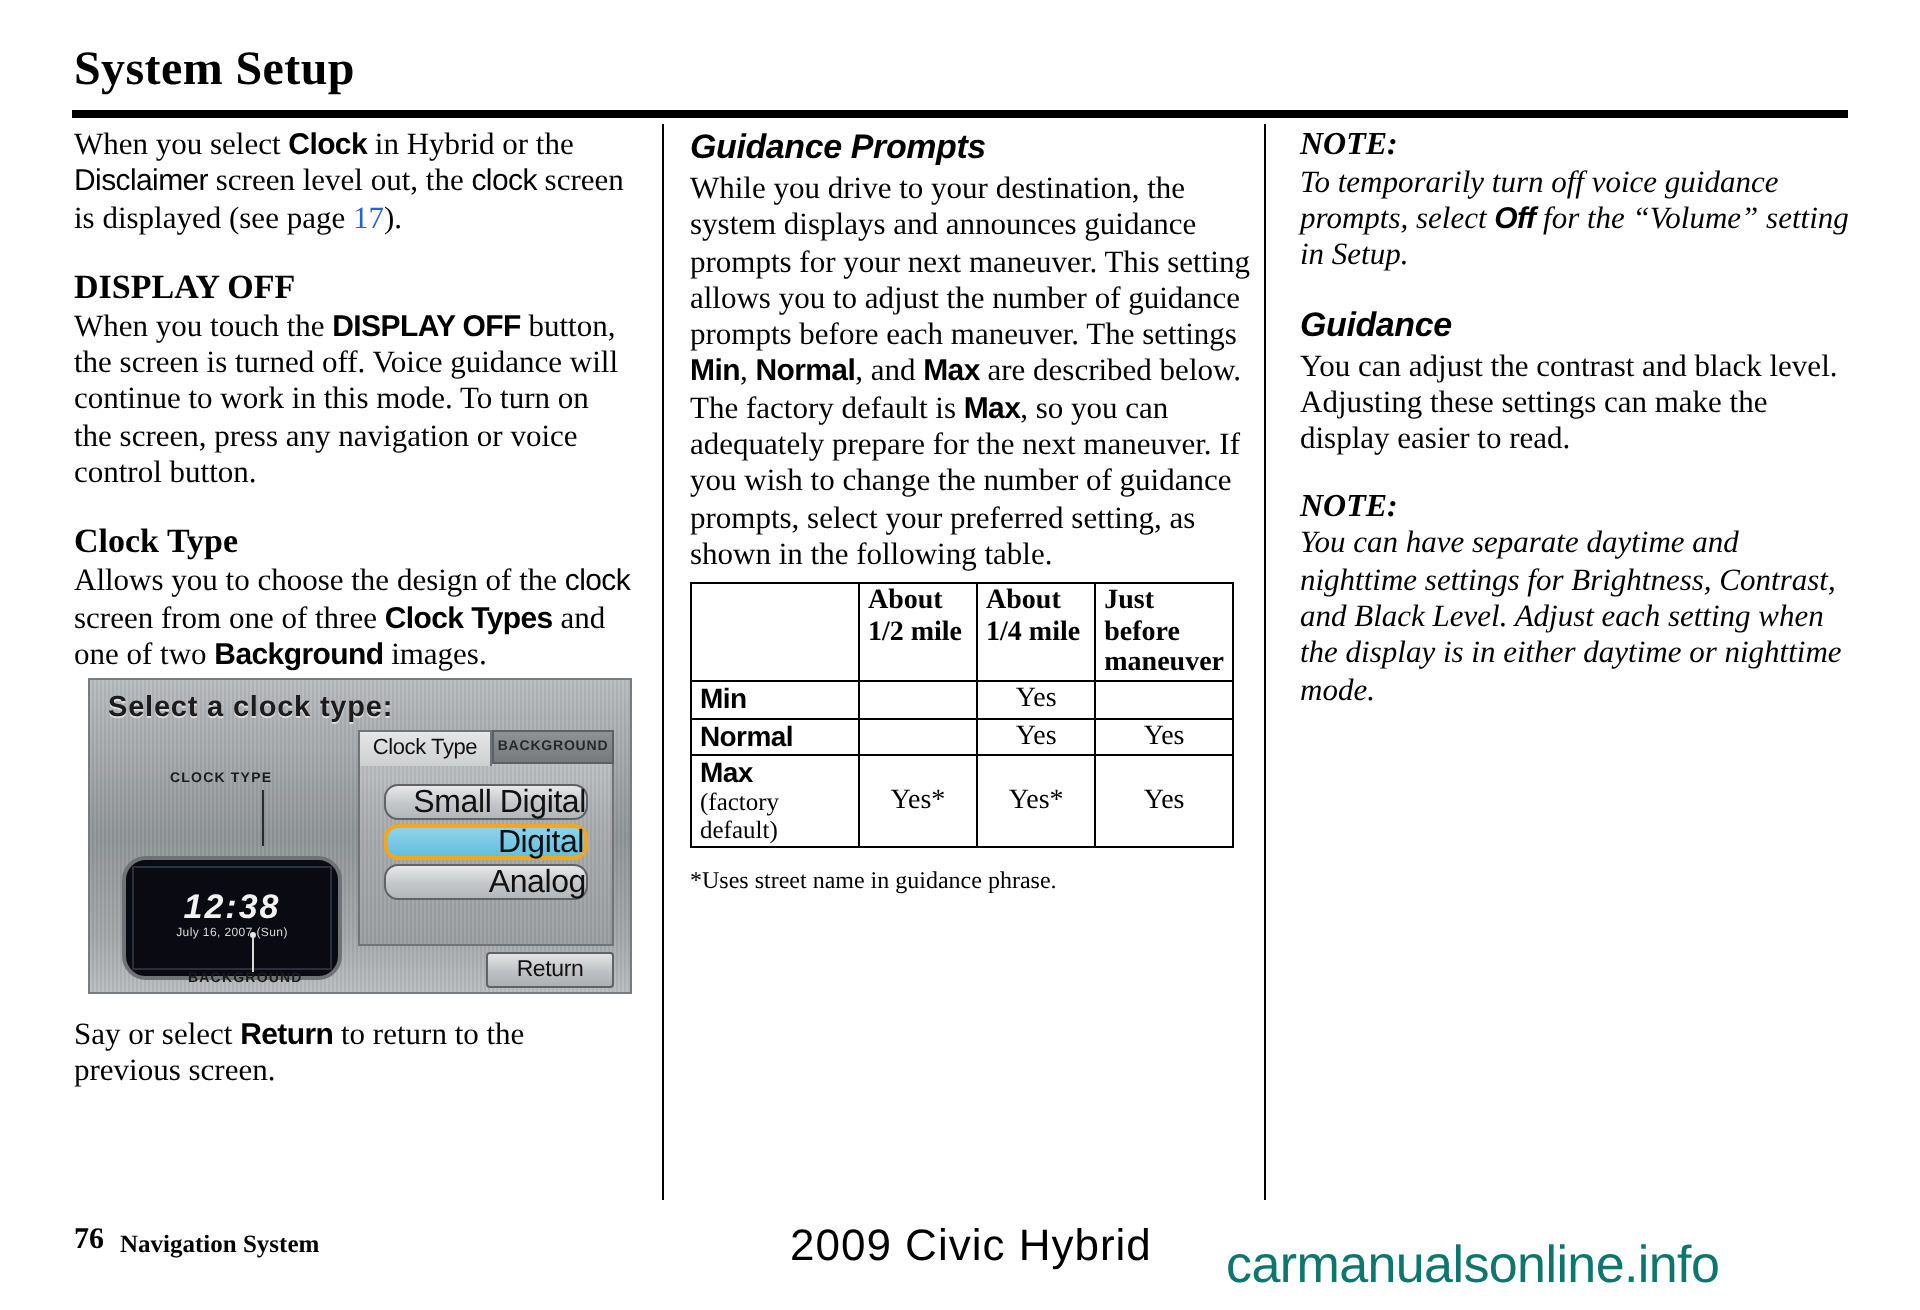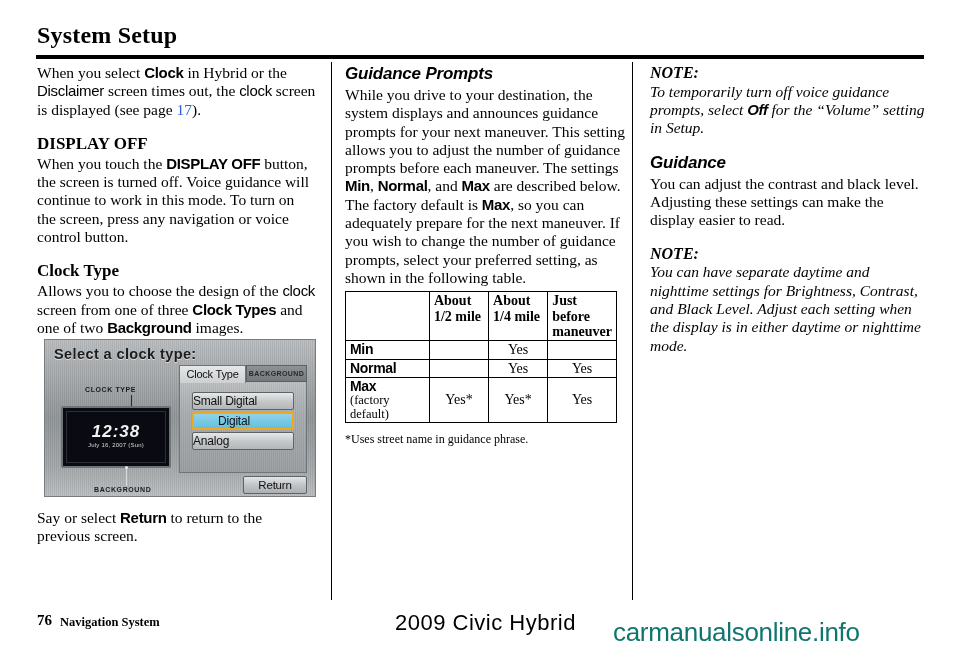--- a/index.html
+++ b/index.html
@@ -138,25 +138,25 @@
     font-family:"Liberation Sans", sans-serif;
     font-size:7px; font-weight:bold; color:#1b1b1b;
     letter-spacing:0.6px;
   }
   #caption-line-top {
     position:absolute; left:86px; top:55px; width:1px; height:28px;
     background:#2a2a2a;
   }
   #clock-preview {
     position: absolute;
-    left: 16px; top: 66px;
+    left: 16px; top: 88px;
     width: 110px; height: 62px;
     background: #0a0a12;
     border: 2px solid #6e7376;
-    border-radius: 2px;
+    border-radius: 12px;
     box-sizing: border-box;
     overflow:hidden;
   }
   #clock-inner-frame {
     position:absolute; inset:3px;
     border:1px solid #2b2f3a;
   }
   #clock-time {
     position:absolute; left:0; right:0; top:14px;
     text-align:center;
@@ -213,27 +213,27 @@
     box-sizing:border-box;
     font-family:"Liberation Sans", sans-serif;
     font-size:7px; font-weight:bold; color:#26292b;
     text-align:center; line-height:16px;
     letter-spacing:0.4px;
   }
   .opt-btn {
     position:absolute; left:147px;
     width:102px; height:18px;
     font-family:"Liberation Sans", sans-serif;
-    font-size:12px; color:#111;
-    text-align:left; line-height:17px;
+    font-size:16px; color:#111;
+    text-align:right; line-height:17px;
     letter-spacing:-0.2px;
     border:1px solid #5f6366;
     box-sizing:border-box;
     background: linear-gradient(180deg,#e6e8e9,#c4c7c9 55%,#b4b7b9);
-    border-radius:2px;
+    border-radius:7px;
   }
   #opt-small-digital { top:52px; }
   #opt-digital {
     top:72px;
     background: linear-gradient(180deg,#8fd3ea,#63bfdf);
     border:2px solid #f0a81e;
     line-height:15px;
     padding-left:24px;
   }
   #opt-analog { top:92px; }
@@ -318,21 +318,21 @@
 <body>
 
 <div id="page-title">System Setup</div>
 <div id="title-rule"></div>
 
 <div class="divider" id="divider-1"></div>
 <div class="divider" id="divider-2"></div>
 
 <div class="col" id="col-left">
 
-  <p><span>When you select </span><span class="b">Clock</span><span> in Hybrid or the </span><span class="sans">Disclaimer</span><span> screen times out, the </span><span class="sans">clock</span><span> screen is displayed (see page </span><span class="link">17</span><span>).</span></p>
+  <p><span>When you select </span><span class="b">Clock</span><span> in Hybrid or the </span><span class="sans">Disclaimer</span><span> screen level out, the </span><span class="sans">clock</span><span> screen is displayed (see page </span><span class="link">17</span><span>).</span></p>
 
   <div class="gap"></div>
 
   <div class="h-serif">DISPLAY OFF</div>
   <p><span>When you touch the </span><span class="b">DISPLAY OFF</span><span> button, the screen is turned off. Voice guidance will continue to work in this mode. To turn on the screen, press any navigation or voice control button.</span></p>
 
   <div class="gap"></div>
 
   <div class="h-serif">Clock Type</div>
   <p><span>Allows you to choose the design of the </span><span class="sans">clock</span><span> screen from one of three </span><span class="b">Clock Types</span><span> and one of two </span><span class="b">Background</span><span> images.</span></p>

